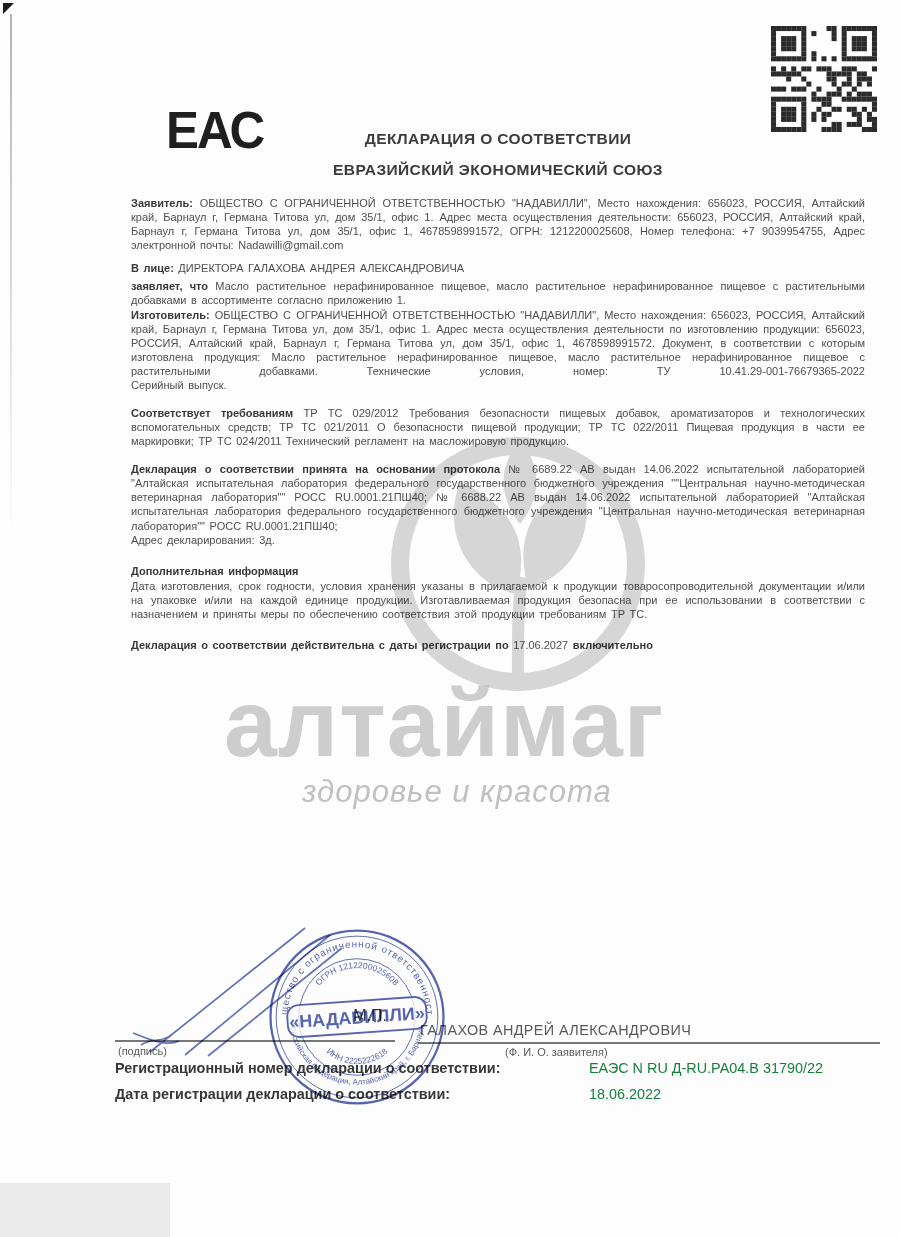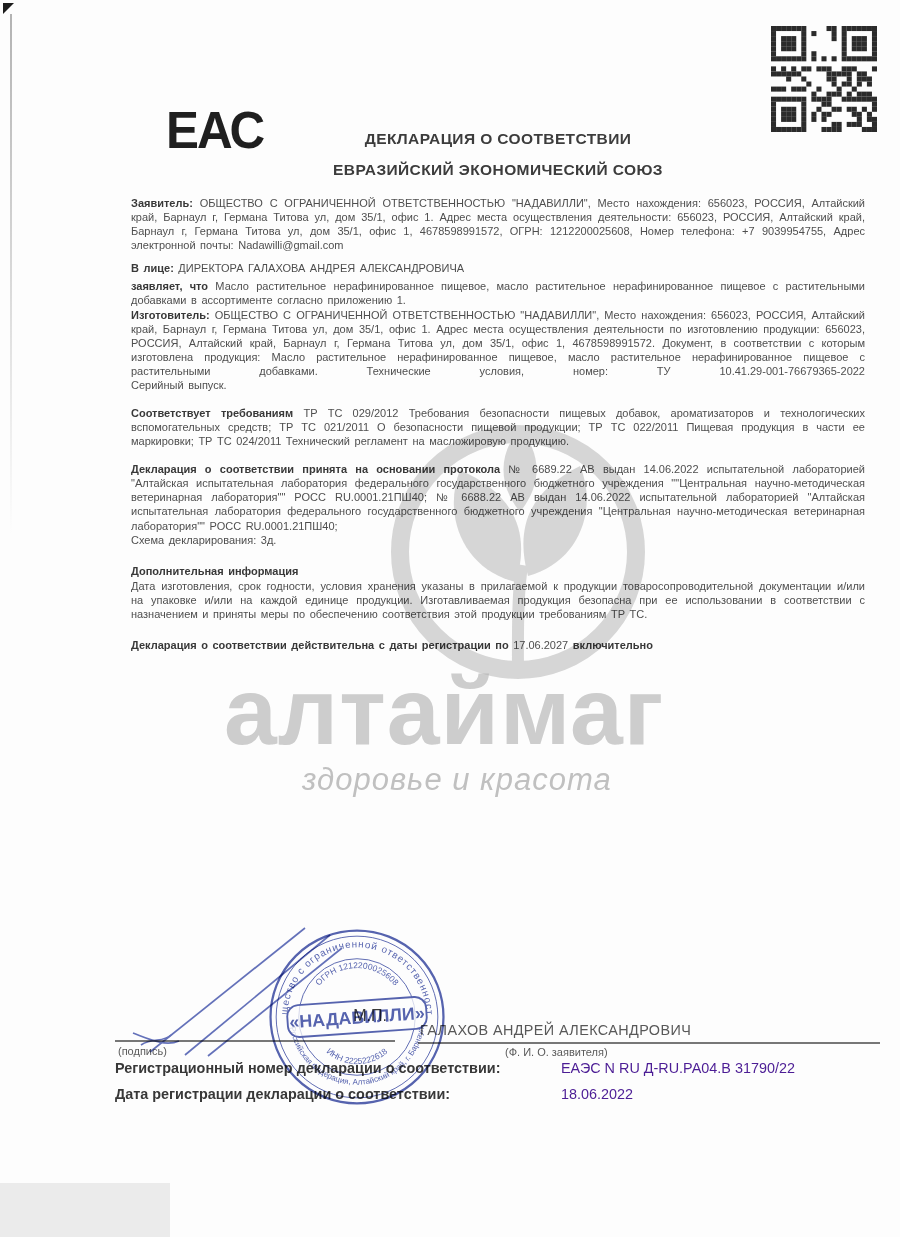--- a/index.html
+++ b/index.html
@@ -21,40 +21,40 @@
   .content p{margin:0 16px 9px;font-size:11px;line-height:1.28;text-align:justify;word-spacing:1.5px;}
   .content b{color:#383838;}
   .tight{margin-bottom:0 !important;}
   .justify-all{text-align-last:justify;}
   .gap-sm{margin-bottom:4px !important;}
   .gap-md{margin-bottom:14px !important;}
   .gap-lg{margin-bottom:17px !important;}
   .addinfo-heading{font-weight:bold;color:#383838;margin-bottom:1px !important;}
   .validity b{white-space:normal;}
   
-  .watermark{position:absolute;left:0;top:0;width:900px;height:1070px;pointer-events:none;
+  .watermark{position:absolute;left:0;top:12px;width:900px;height:1070px;pointer-events:none;
         mix-blend-mode:multiply;z-index:5;}
   .wm-logo{position:absolute;left:378px;top:412px;opacity:.42;}
   .wm-brand{position:absolute;left:224px;top:664px;font-size:95px;font-weight:bold;
         color:#b2b2b2;opacity:.62;line-height:1;letter-spacing:1px;}
   .wm-tagline{position:absolute;left:302px;top:762px;font-size:31px;color:#a8a8a8;opacity:.7;letter-spacing:1px;font-style:italic;}
   
   .sig-svg{position:absolute;left:105px;top:905px;mix-blend-mode:multiply;z-index:4;}
   .stamp{position:absolute;left:263px;top:923px;mix-blend-mode:multiply;opacity:.9;z-index:4;}
   .mp-label{position:absolute;left:340px;top:1007px;width:60px;text-align:center;
         font-size:16px;color:#3a3a3a;z-index:3;}
   .sig-line{position:absolute;left:115px;top:1040px;width:280px;height:1.5px;background:#777;}
   .sig-caption{position:absolute;left:118px;top:1045px;font-size:11px;color:#5a5a5a;}
   .holder-name{position:absolute;left:420px;top:1022px;font-size:14.4px;color:#585858;letter-spacing:.4px;}
   .name-line{position:absolute;left:418px;top:1042px;width:462px;height:1.5px;background:#777;}
   .name-caption{position:absolute;left:505px;top:1046px;font-size:11px;color:#5a5a5a;}
   
   .reg-row{position:absolute;left:115px;width:766px;font-size:14.4px;}
   .reg-row .lbl{font-weight:bold;color:#383838;display:inline-block;width:446px;}
-  .reg-row .val{color:#4c1d95;}
+  .reg-row .val{color:#15803d;margin-left:28px;}
   .row-number{top:1060px;}
   .row-date{top:1086px;}
   .qr{position:absolute;left:771px;top:26px;}
 </style>
 </head>
 <body>
 
 <div class="page">
 
   <div class="corner-mark"></div>
@@ -281,21 +281,21 @@
   </div>
 
   <div class="content">
     <p><b>Заявитель:</b> <span>ОБЩЕСТВО С ОГРАНИЧЕННОЙ ОТВЕТСТВЕННОСТЬЮ "НАДАВИЛЛИ", Место нахождения: 656023, РОССИЯ, Алтайский край, Барнаул г, Германа Титова ул, дом 35/1, офис 1. Адрес места осуществления деятельности: 656023, РОССИЯ, Алтайский край, Барнаул г, Германа Титова ул, дом 35/1, офис 1, 4678598991572, ОГРН: 1212200025608, Номер телефона: +7 9039954755, Адрес электронной почты: Nadawilli@gmail.com</span></p>
     <p class="gap-sm"><b>В лице:</b> <span>ДИРЕКТОРА ГАЛАХОВА АНДРЕЯ АЛЕКСАНДРОВИЧА</span></p>
     <p class="tight"><b>заявляет, что</b> <span>Масло растительное нерафинированное пищевое, масло растительное нерафинированное пищевое с растительными добавками в ассортименте согласно приложению 1.</span></p>
     <p class="tight justify-all"><b>Изготовитель:</b> <span>ОБЩЕСТВО С ОГРАНИЧЕННОЙ ОТВЕТСТВЕННОСТЬЮ "НАДАВИЛЛИ", Место нахождения: 656023, РОССИЯ, Алтайский край, Барнаул г, Германа Титова ул, дом 35/1, офис 1. Адрес места осуществления деятельности по изготовлению продукции: 656023, РОССИЯ, Алтайский край, Барнаул г, Германа Титова ул, дом 35/1, офис 1, 4678598991572. Документ, в соответствии с которым изготовлена продукция: Масло растительное нерафинированное пищевое, масло растительное нерафинированное пищевое с растительными добавками. Технические условия, номер: ТУ 10.41.29-001-76679365-2022</span></p>
     <p class="gap-md">Серийный выпуск.</p>
     <p class="gap-md"><b>Соответствует требованиям</b> <span>ТР ТС 029/2012 Требования безопасности пищевых добавок, ароматизаторов и технологических вспомогательных средств; ТР ТС 021/2011 О безопасности пищевой продукции; ТР ТС 022/2011 Пищевая продукция в части ее маркировки; ТР ТС 024/2011 Технический регламент на масложировую продукцию.</span></p>
     <p class="tight"><b>Декларация о соответствии принята на основании протокола</b> <span>№ 6689.22 АВ выдан 14.06.2022 испытательной лабораторией "Алтайская испытательная лаборатория федерального государственного бюджетного учреждения ""Центральная научно-методическая ветеринарная лаборатория"" РОСС RU.0001.21ПШ40; № 6688.22 АВ выдан 14.06.2022 испытательной лабораторией "Алтайская испытательная лаборатория федерального государственного бюджетного учреждения "Центральная научно-методическая ветеринарная лаборатория"" РОСС RU.0001.21ПШ40;</span></p>
-    <p class="gap-lg">Схема декларирования: 3д.</p>
+    <p class="gap-lg">Адрес декларирования: 3д.</p>
     <p class="addinfo-heading">Дополнительная информация</p>
     <p class="gap-lg">Дата изготовления, срок годности, условия хранения указаны в прилагаемой к продукции товаросопроводительной документации и/или на упаковке и/или на каждой единице продукции. Изготавливаемая продукция безопасна при ее использовании в соответствии с назначением и приняты меры по обеспечению соответствия этой продукции требованиям ТР ТС.</p>
     <p class="validity"><b>Декларация о соответствии действительна с даты регистрации по</b> <span>17.06.2027</span> <b>включительно</b></p>
   </div>
 
   <div class="watermark">
     <svg class="wm-logo" width="280" height="280" viewBox="0 0 280 280">
       <g fill="none" stroke="#a3a3a3" stroke-width="18">
         <circle cx="140" cy="140" r="118"></circle>
       </g>

